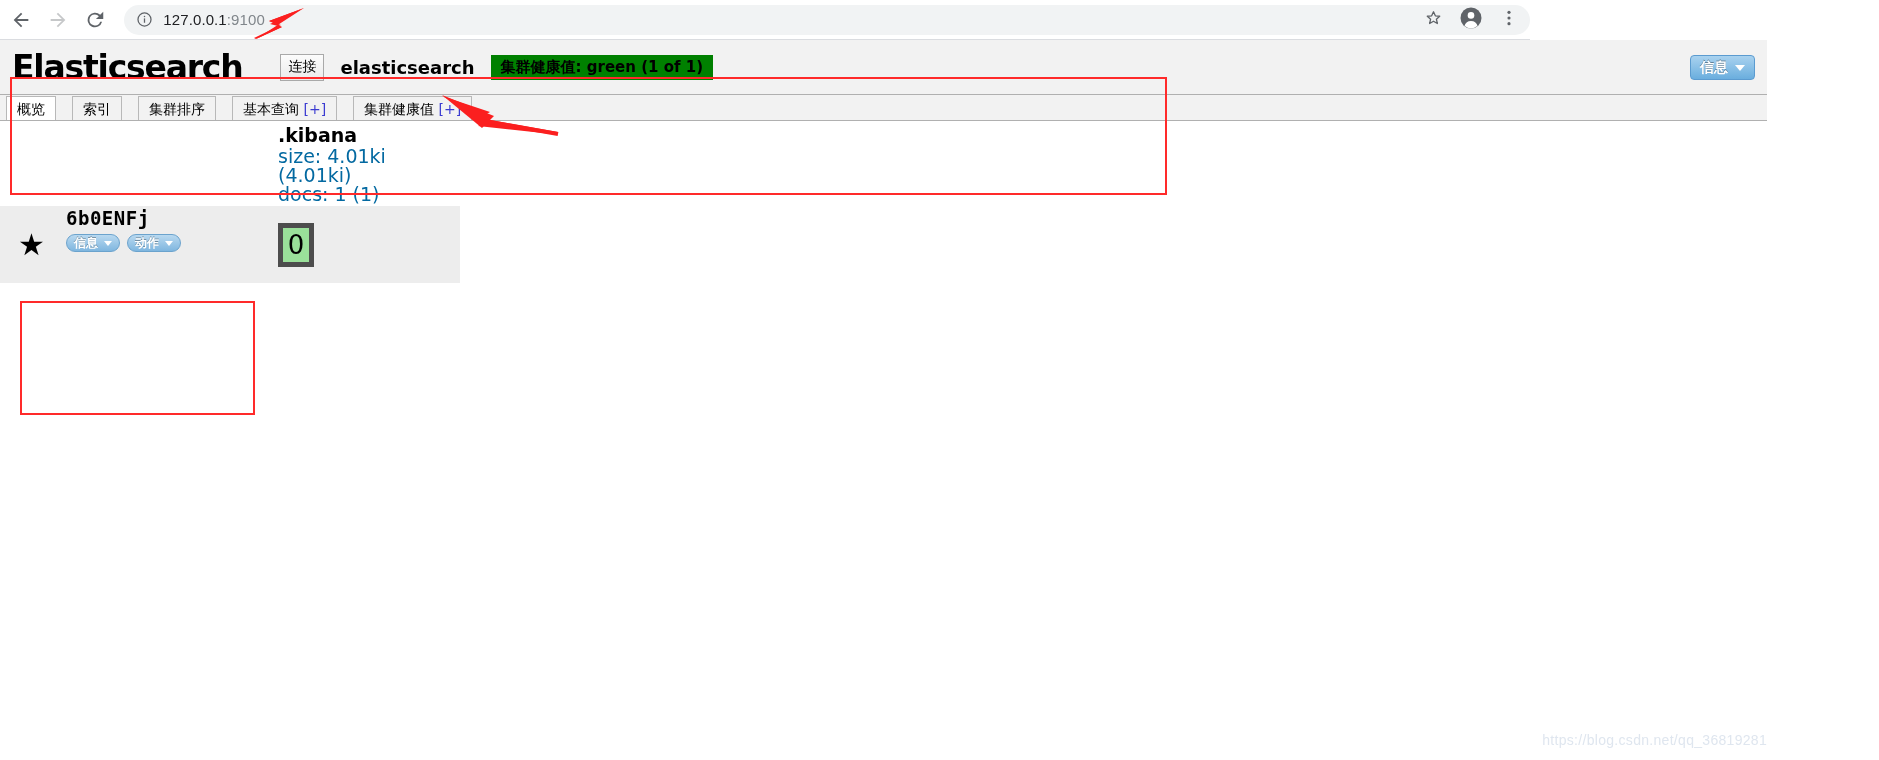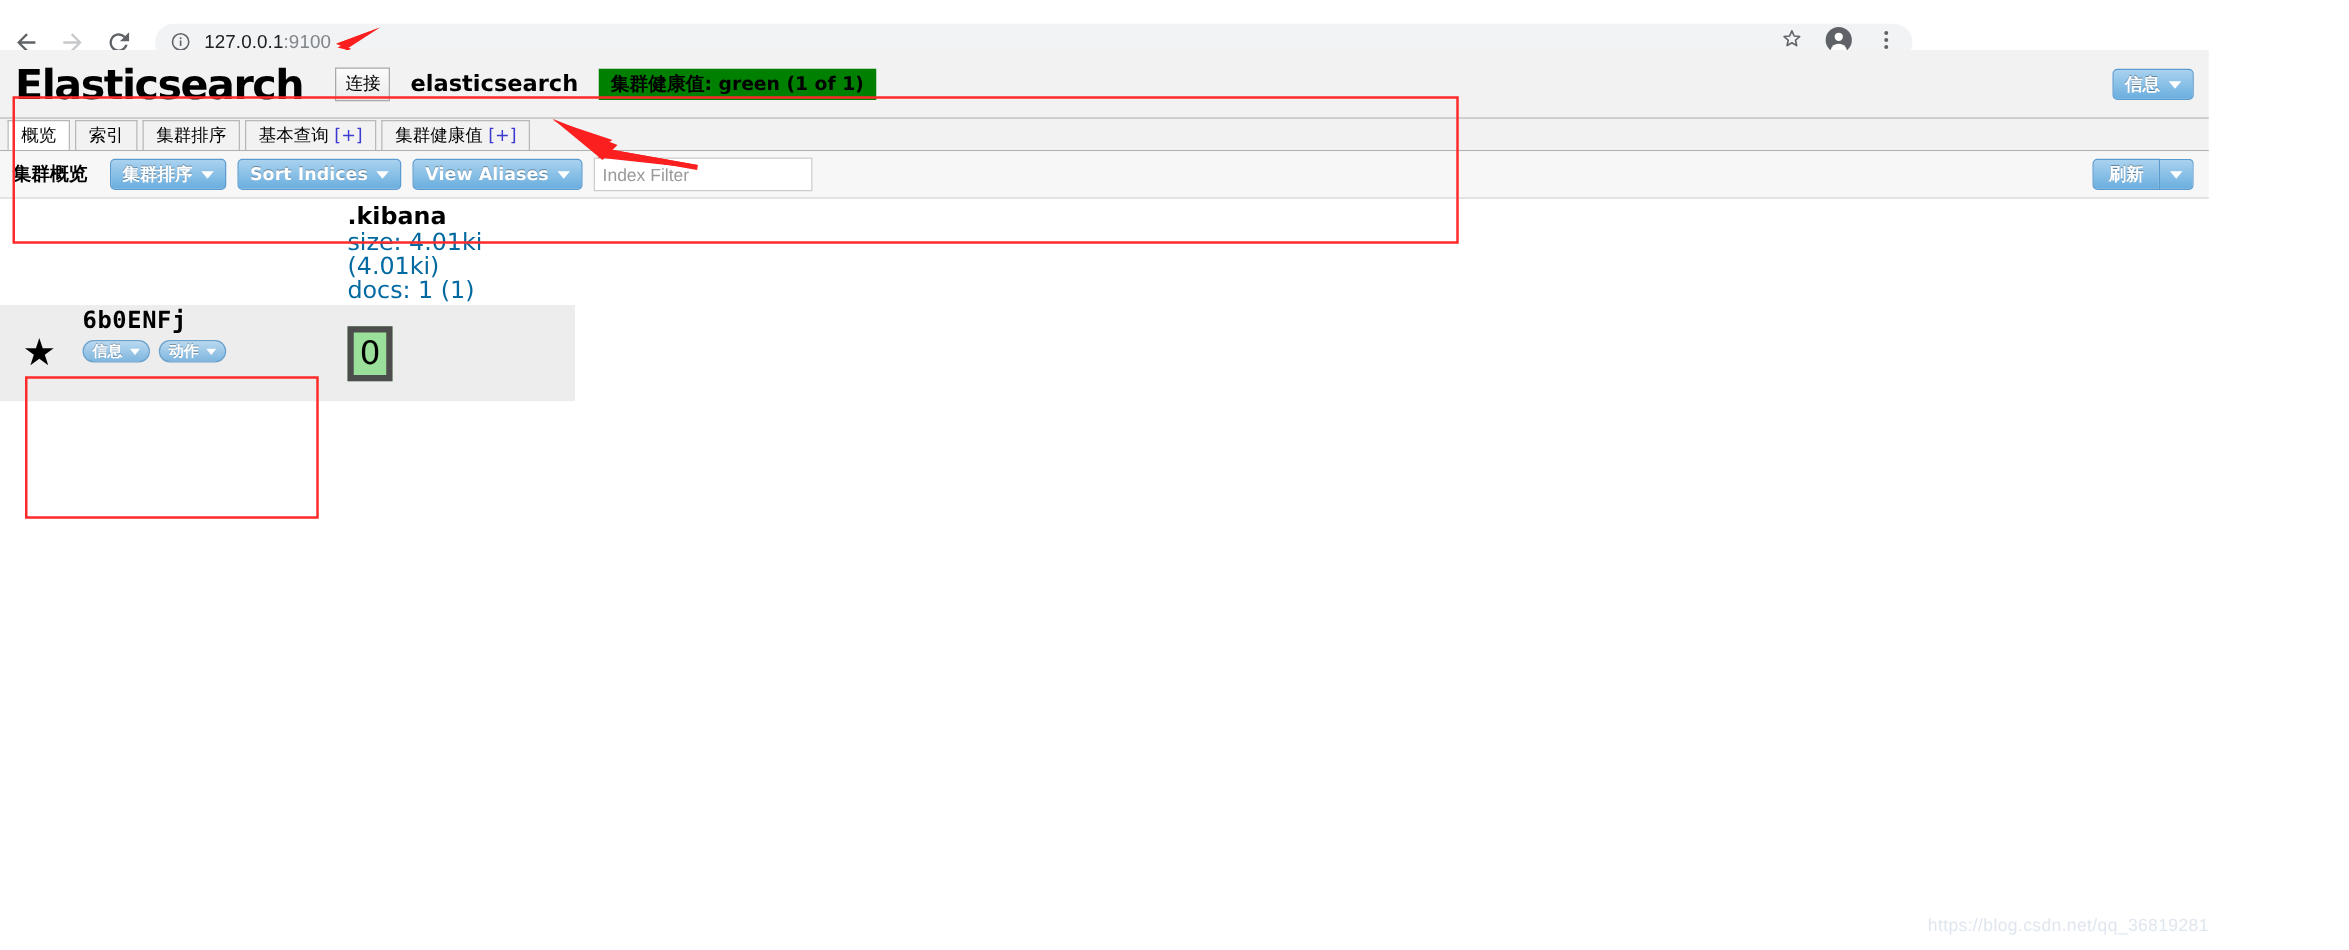--- a/index.html
+++ b/index.html
@@ -6,21 +6,21 @@
     margin: 0; padding: 0;
     width: 1879px; height: 760px;
     background: #ffffff;
     font-family: "Liberation Sans", "DejaVu Sans", sans-serif;
     overflow: hidden;
   }
   * { box-sizing: border-box; }
 
   
   #browser-chrome {
-    position: absolute; left: 0; top: 14px; width: 1530px; height: 40px;
+    position: absolute; left: 0; top: 0; width: 1530px; height: 40px;
     background: #ffffff;
     border-bottom: 1px solid #dadce0;
     display: flex; align-items: center;
   }
   .nav-btn {
     width: 36px; height: 36px; margin-left: 6px;
     display: flex; align-items: center; justify-content: center;
     border-radius: 50%; cursor: pointer;
   }
   .nav-btn svg { display: block; }
@@ -83,20 +83,21 @@
   #es-host-input {
     width: 355px; height: 27px;
     border: 1px solid #b5b5b5;
     background: #fff;
     font-size: 14px;
     padding: 0 6px;
     color: #000;
     font-family: "Liberation Sans", sans-serif;
   }
   #es-connect-btn {
+    margin-left: 12px;
     height: 27px; min-width: 43px;
     padding: 0 7px;
     background: linear-gradient(#fcfcfc, #ebebeb);
     border: 1px solid #a9a9a9;
     font-size: 14px;
     color: #000; cursor: pointer;
     font-family: "DejaVu Sans", sans-serif;
   }
   #es-cluster-name {
     margin-left: 16px;
@@ -119,21 +120,21 @@
     position: relative;
     height: 26px;
     background: #f2f2f2;
     border-bottom: 1px solid #b0b0b0;
     display: flex; align-items: flex-end;
     padding-left: 6px;
   }
   .es-tab {
     height: 24px;
     padding: 2px 10px 0 10px;
-    margin-right: 4px;
+    margin-right: 16px;
     background: #f2f2f2;
     border: 1px solid #b8b8b8;
     border-bottom: none;
     font-size: 14px;
     color: #000;
     cursor: pointer;
     line-height: 21px;
     font-family: "DejaVu Sans", sans-serif;
     white-space: nowrap;
   }
@@ -453,49 +454,20 @@
     <div class="es-tab">
       <span>基本查询</span>
       <span class="plus">[+]</span>
     </div>
     <div class="es-tab">
       <span>集群健康值</span>
       <span class="plus">[+]</span>
     </div>
   </div>
 
-  <div id="es-toolbar">
-    <span id="es-overview-label">集群概览</span>
-
-    <div class="btn-blue">
-      <span>集群排序</span>
-      <span class="caret"></span>
-    </div>
-
-    <div class="btn-blue">
-      <span>Sort Indices</span>
-      <span class="caret"></span>
-    </div>
-
-    <div class="btn-blue">
-      <span>View Aliases</span>
-      <span class="caret"></span>
-    </div>
-
-    <input id="index-filter-input" type="text" placeholder="Index Filter" style="">
-
-    <div id="refresh-group">
-      <div id="refresh-btn">
-        <span>刷新</span>
-      </div>
-      <div id="refresh-caret-btn">
-        <span class="caret"></span>
-      </div>
-    </div>
-  </div>
 
   <div id="cluster-grid">
 
     <div id="index-header-row">
       <div id="index-kibana-head">
         <div id="index-kibana-name">.kibana</div>
         <div class="index-meta">size: 4.01ki (4.01ki)</div>
         <div class="index-meta">docs: 1 (1)</div>
         <div class="pill-row">
           <div class="pill">

